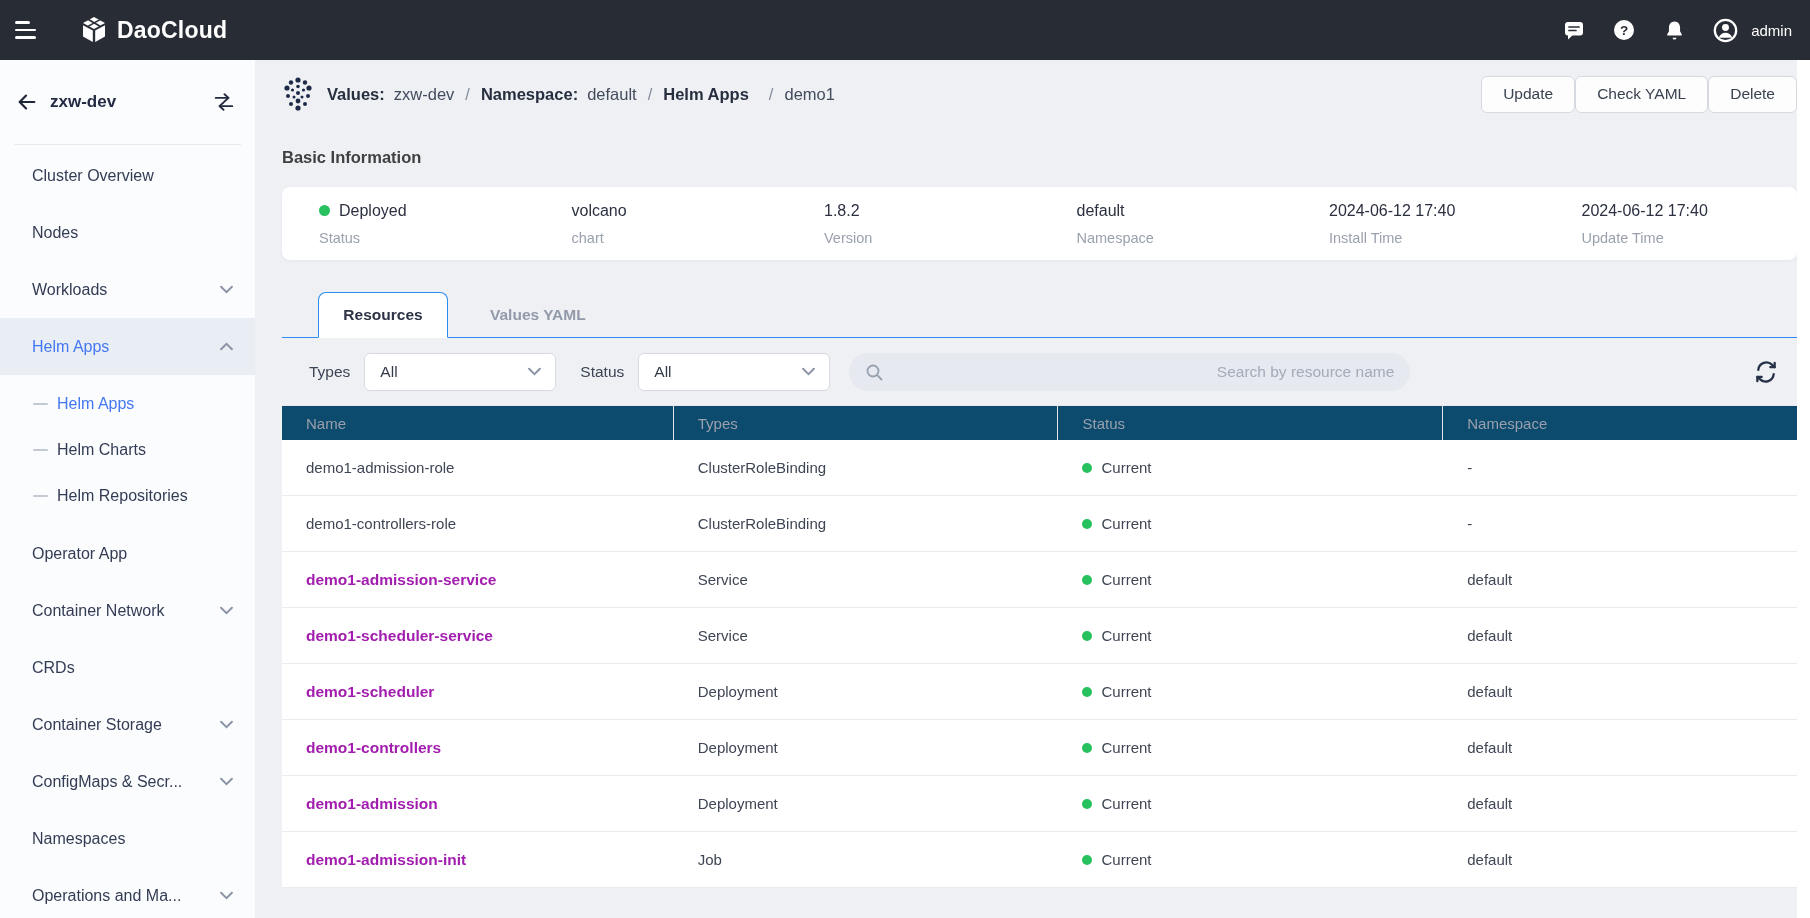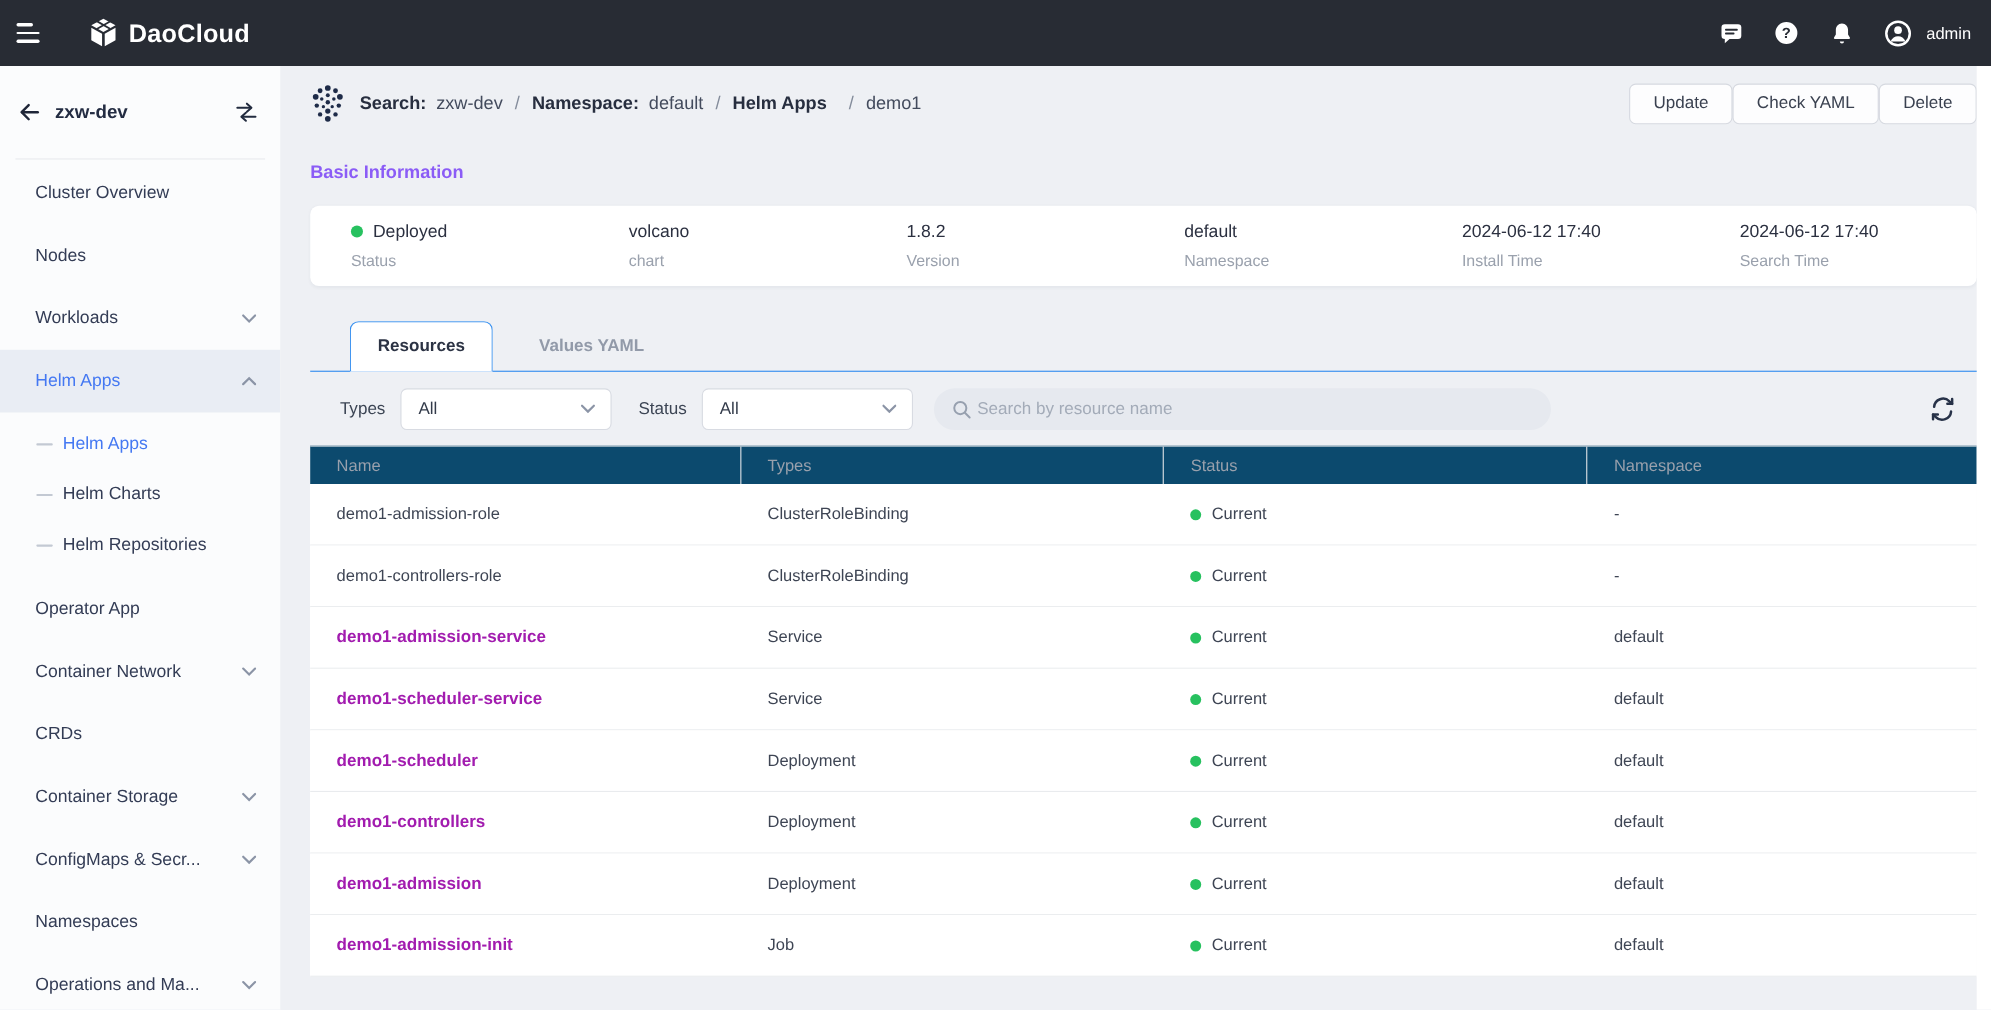--- a/index.html
+++ b/index.html
@@ -56,21 +56,21 @@
   .breadcrumb b { color: #272e3f; font-weight: 700; margin-right: 9px; }
   .breadcrumb .val { color: #434b5d; }
   .breadcrumb .sep { color: #848c9b; margin: 0 11px; }
   .actions { margin-left: auto; display: flex; }
   .btn {
     height: 37px; padding: 0 21px; background: #fdfdfe; border: 1px solid #d6d9e0;
     border-radius: 6px; font-size: 15.5px; color: #3a4150; cursor: pointer;
     font-family: inherit;
   }
 
-  .section-title { margin-top: 32px; font-size: 16.5px; font-weight: 700; color: #8b5cf6; }
+  .section-title { margin-top: 32px; font-size: 16.5px; font-weight: 700; color: #404040; }
 
   .info-card {
     margin-top: 20px; height: 73px; background: #fff; border-radius: 8px;
     box-shadow: 0 1px 3px rgba(40,50,70,.05);
     display: grid; grid-template-columns: repeat(6, 1fr); align-content: center;
   }
   .info-field { padding-left: 37px; }
   .info-value { font-size: 16px; color: #2b3040; display: flex; align-items: center; }
   .info-label { font-size: 14.5px; color: #9aa1ad; margin-top: 10px; }
   .dot { width: 11px; height: 11px; border-radius: 50%; background: #27c15f; margin-right: 9px; flex: none; }
@@ -96,21 +96,21 @@
   }
   .select .sel-val { font-size: 15.5px; color: #333b4a; }
   .select .chev { margin-left: auto; display: inline-flex; }
   .f-gap { width: 24px; }
   .search {
     margin-left: 19px; width: 561px; height: 38px; border-radius: 19px; background: #e6e9ef;
     display: flex; align-items: center; padding: 0 16px; cursor: text;
   }
   .search input {
     border: none; outline: none; background: transparent; flex: 1;
-    font-size: 15.5px; color: #3c4554; margin-left: 5px; font-family: inherit;
+    font-size: 15.5px; color: #3c4554; margin-left: 21px; font-family: inherit; text-align: right;
   }
   .search input::placeholder { color: #a3abb8; }
   .refresh { margin-left: auto; width: 26px; height: 26px; display: inline-flex; cursor: pointer; }
 
   .res-table { background: #fff; }
   .thead {
     height: 35px; background: #0c4a6e; border-top: 1px solid #e7e9ed;
     display: grid; grid-template-columns: 392fr 385fr 385fr 354fr; align-items: center;
   }
   .th {
@@ -304,21 +304,21 @@
               <circle cx="16" cy="17" r="2"></circle>
             <circle cx="6" cy="20" r="2"></circle>
               <circle cx="26" cy="20" r="2"></circle>
               <circle cx="12" cy="21" r="1.5"></circle>
             <circle cx="20" cy="21" r="1.5"></circle>
               <circle cx="16" cy="25" r="2.4"></circle>
               <circle cx="9" cy="28" r="2"></circle>
             <circle cx="23" cy="28" r="2"></circle>
               <circle cx="16" cy="32" r="2.6"></circle>
           </svg>
-        <b>Search:</b>
+        <b>Values:</b>
             <span class="val">zxw-dev</span>
             <span class="sep">/</span>
             <b>Namespace:</b>
             <span class="val">default</span>
             <span class="sep">/</span>
             <b>Helm Apps</b>
             <span class="sep">/</span>
             <span class="val">demo1</span>
           </div>
         <div class="actions">
@@ -359,21 +359,21 @@
           <div class="info-field">
             <div class="info-value">
               <span>2024-06-12 17:40</span>
             </div>
             <div class="info-label">Install Time</div>
           </div>
           <div class="info-field">
             <div class="info-value">
               <span>2024-06-12 17:40</span>
             </div>
-            <div class="info-label">Search Time</div>
+            <div class="info-label">Update Time</div>
           </div>
         </div>
 
       <div class="tabbar" id="tabbar">
           <div class="tab active">Resources</div>
           <div class="tab inactive">Values YAML</div>
         </div>
 
       <div class="filters">
         <span class="f-label">Types</span>

